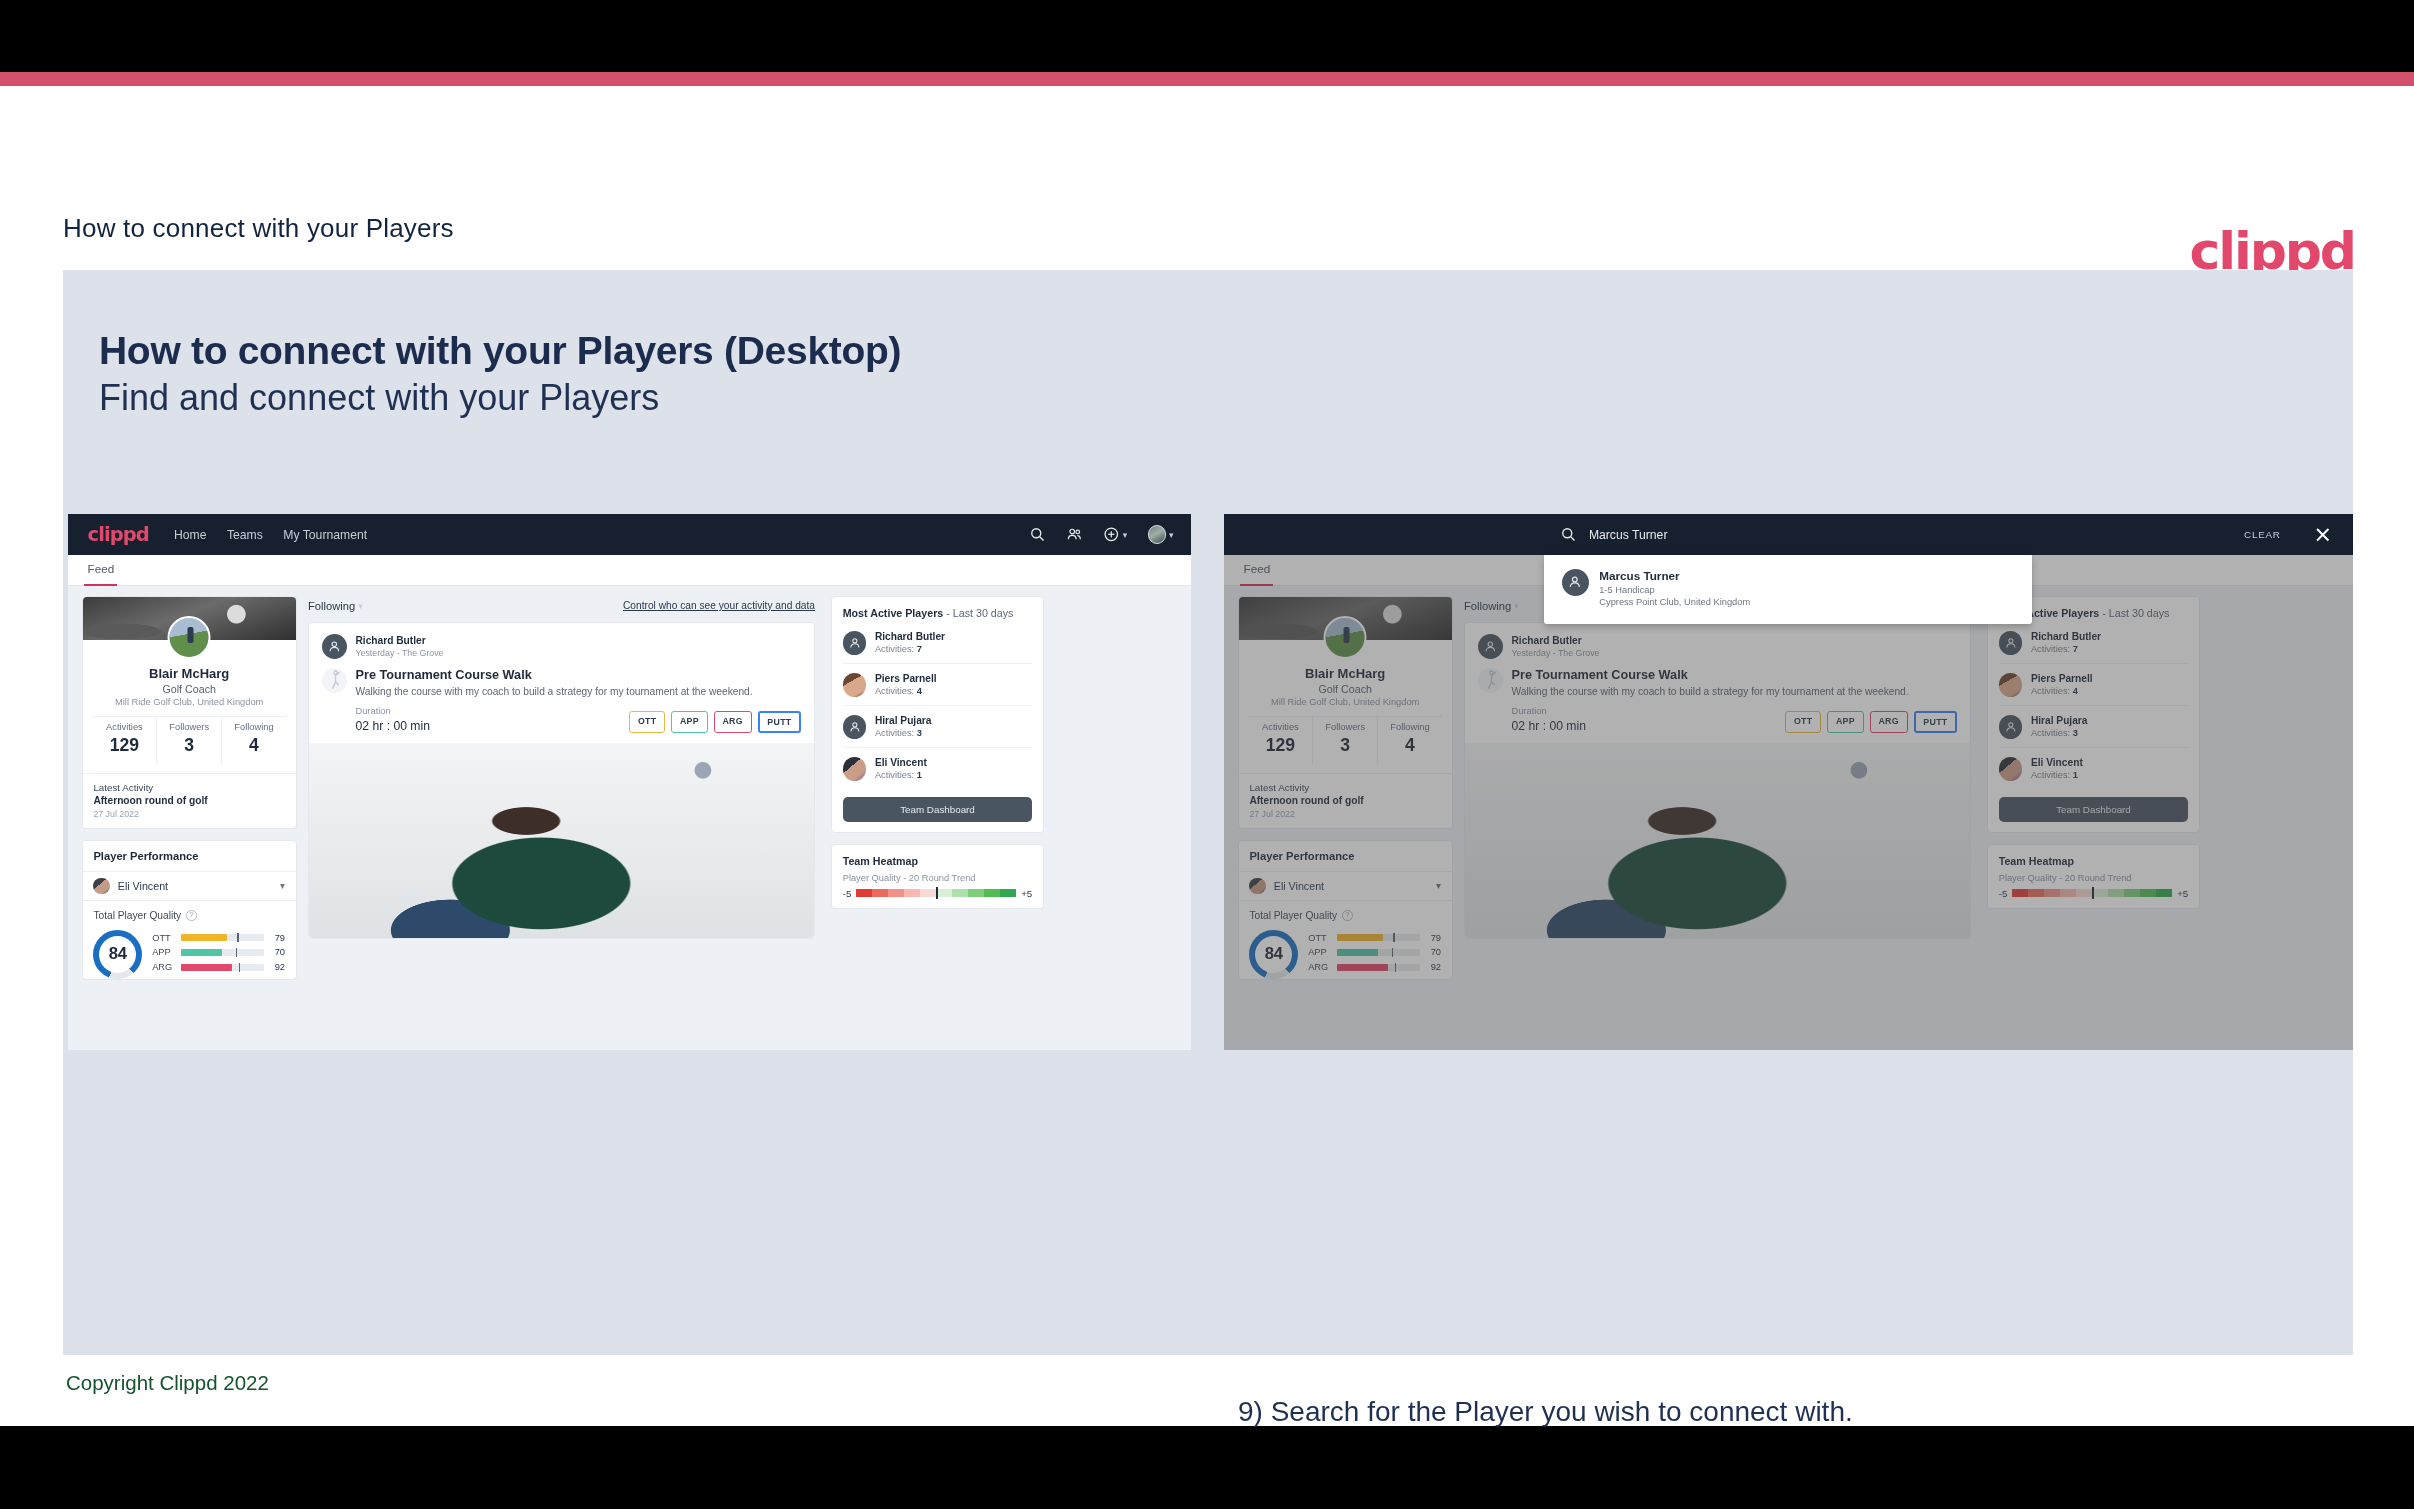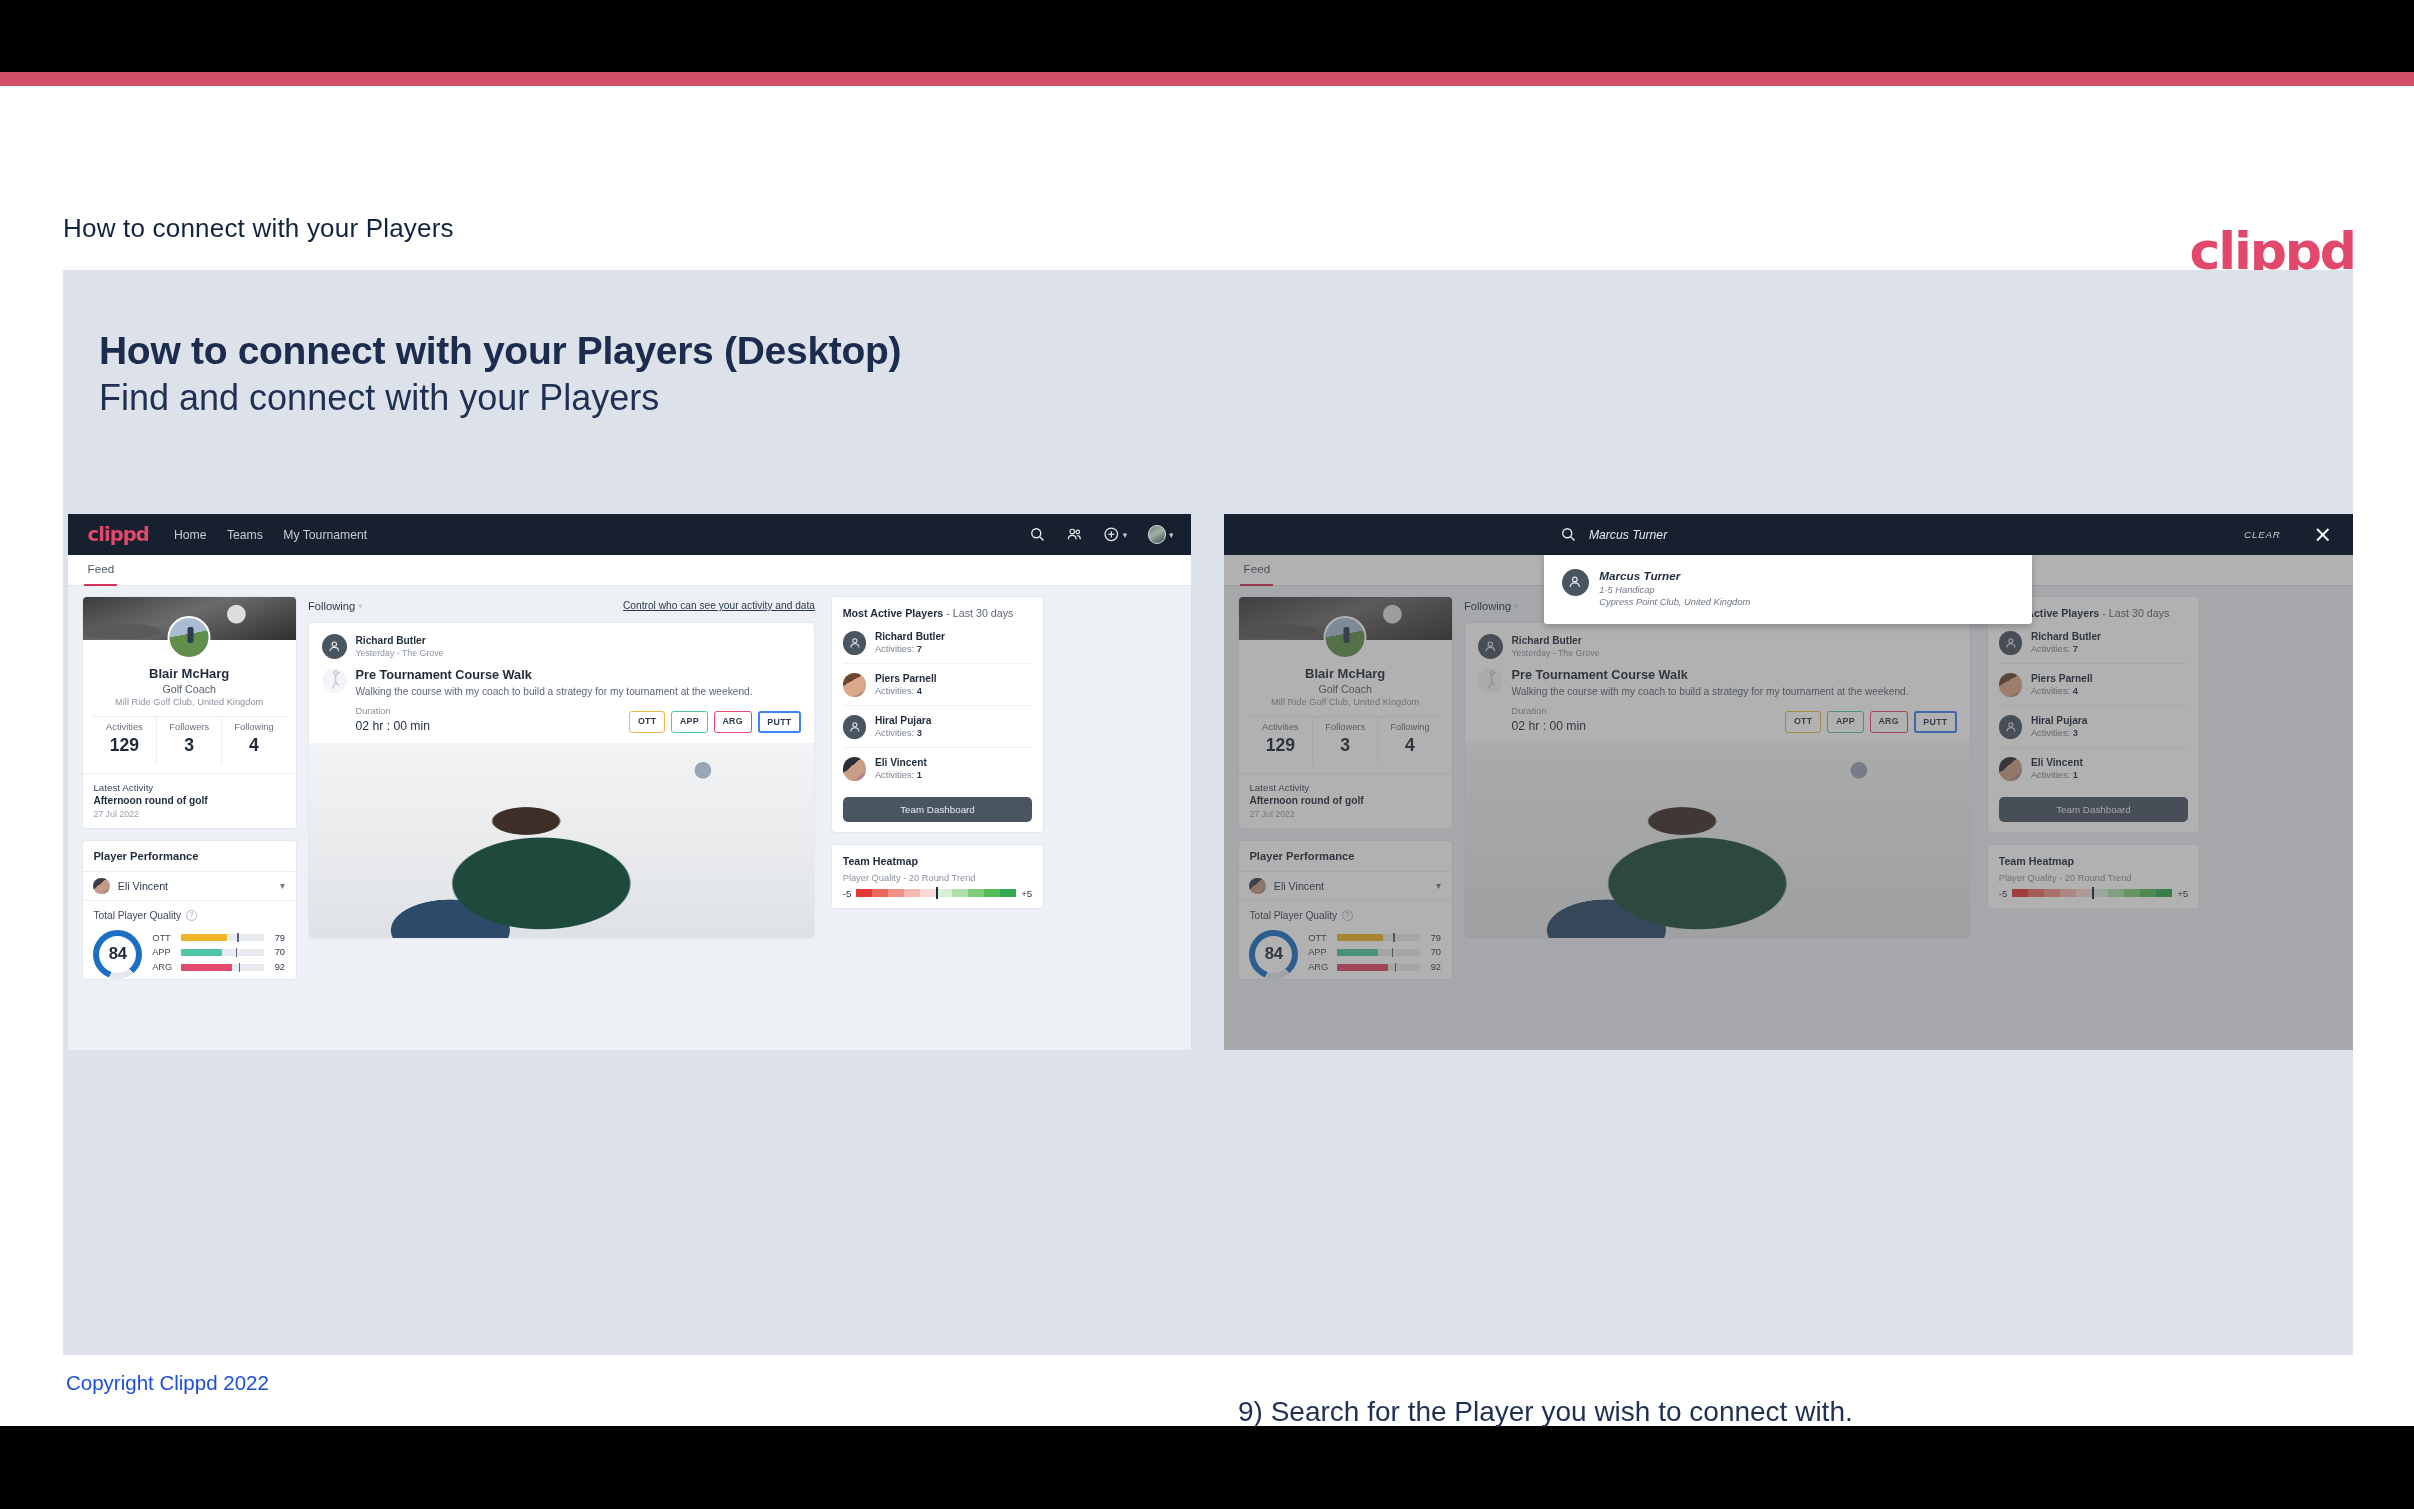--- a/index.html
+++ b/index.html
@@ -50,21 +50,21 @@
   }
 
   .caption {
     position:absolute; font-size:28px; line-height:40px; color:#1f3053; font-weight:400;
   }
   .cap1 { left:29px; top:1122px; width:624px; }
   .cap2 { left:1175px; top:1122px; width:624px; }
 
   .copyright {
     position:absolute; left:66px; top:1371px;
-    font-size:20.5px; color:#1d4ed8;
+    font-size:20.5px; color:#14532d;
   }
 
   
   .shot {
     position:absolute; overflow:hidden; background:#ffffff;
     font-size:10.7px; color:#2c3a4d;
   }
   .shot-a { left:68px;  top:514px; width:1123px; height:536px; }
   .shot-b { left:1224px; top:514px; width:1129px; height:536px; }
 
@@ -256,21 +256,21 @@
   .heat-grad { flex:1; height:8.8px; display:flex; position:relative; }
   .heat-grad i { flex:1; display:block; }
   .heat-mid { position:absolute; left:50%; top:-2px; bottom:-2px; width:2px; background:#1f2a3a; }
 
   
   .dim {
     position:absolute; left:0; top:41px; right:0; bottom:0;
     background:rgba(70,70,70,.42); z-index:5;
   }
   .search-overlay {
-    position:absolute; left:320px; top:0; width:809px; z-index:9;font-style:italic;
+    position:absolute; left:320px; top:0; width:809px; z-index:9;
   }
   .search-bar {
     height:41px; background:#16202e; display:flex; align-items:center; padding:0 0 0 15.6px;
   }
   .search-bar .sic { width:16.6px;height:16.6px;flex:0 0 auto; }
   .search-val { margin-left:12.7px; font-size:12.2px; color:#e7eaee; }
   .clear-btn { margin-left:auto; font-size:9.8px; letter-spacing:0.8px; color:#c7ccd4; margin-right:21.5px; }
   .close-x { width:41px; display:flex;align-items:center;justify-content:center; margin-right:9.8px;}
   .close-x svg{width:19.5px;height:19.5px;}
   .search-results {

